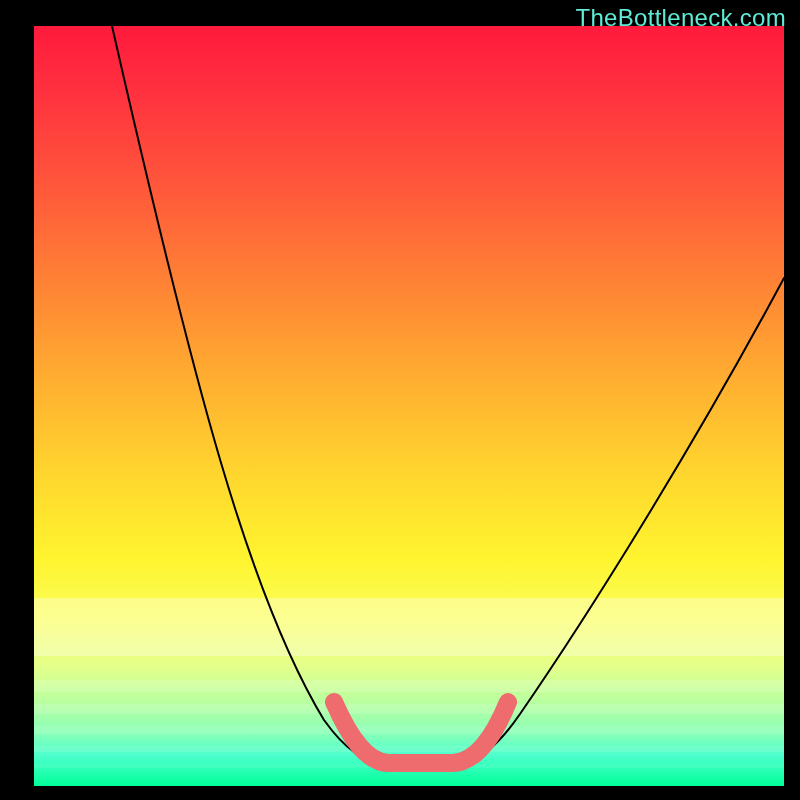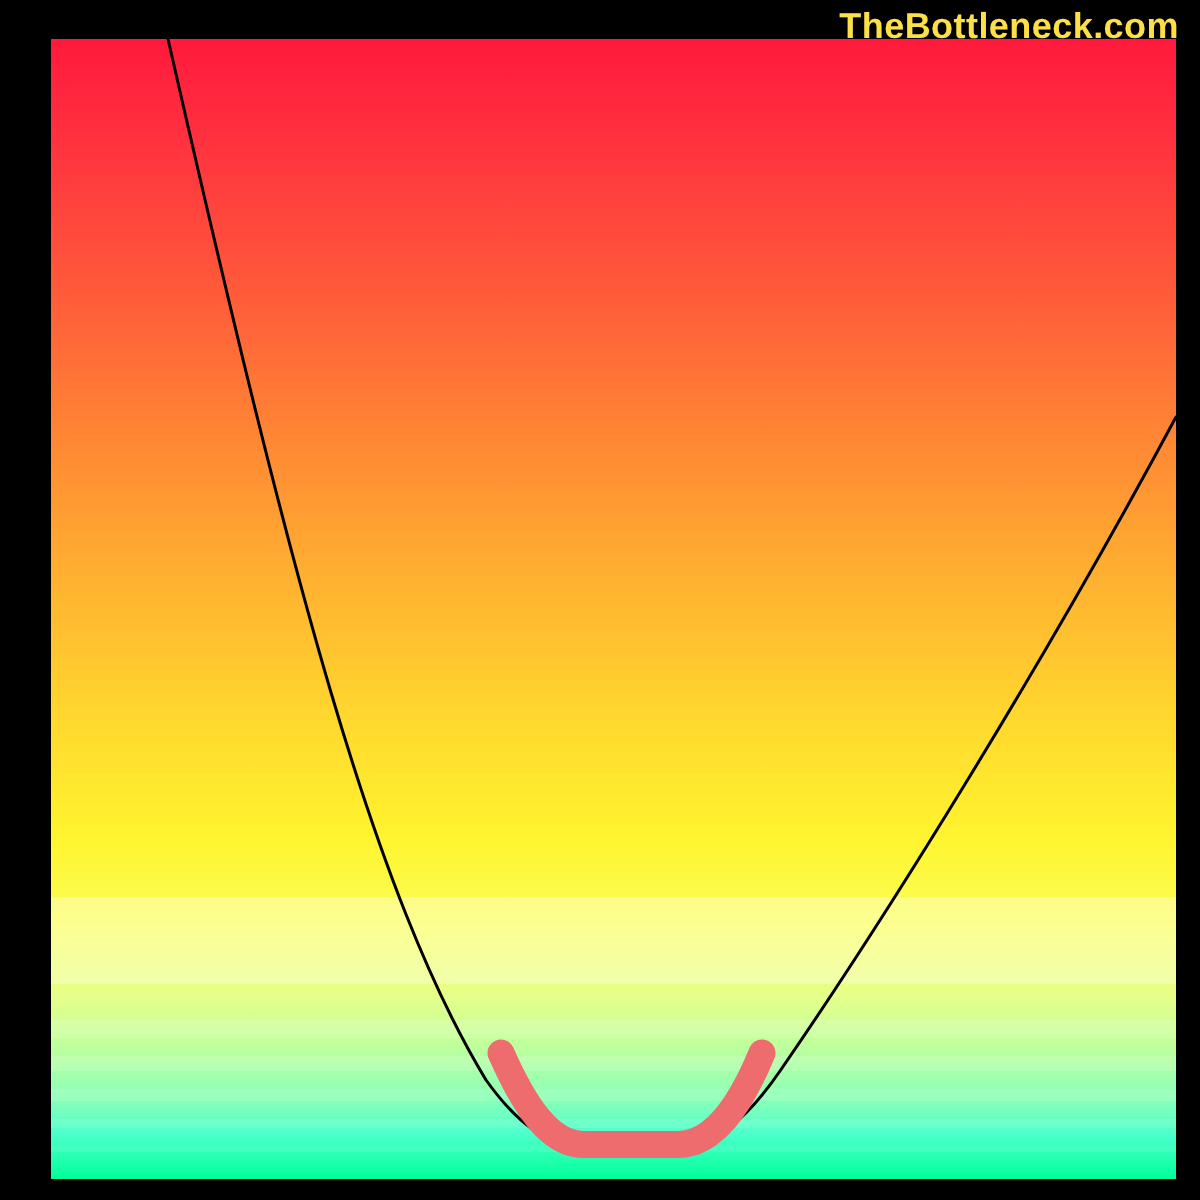--- a/index.html
+++ b/index.html
@@ -39,23 +39,23 @@
       #b8ffa0 89%,
       #8affb8 93%,
       #4dffcc 96%,
       #00ff99 100%
     );
   }
   .watermark {
     position: absolute;
     top: 4px;
     right: 14px;
-    color: #fde047;
+    color: #5eead4;
     font-size: 24px;
-    font-weight: 700;
+    font-weight: 400;
     letter-spacing: 0.3px;
     user-select: none;
   }
   svg.curve {
     position: absolute;
     left: 0;
     top: 0;
     width: 750px;
     height: 760px;
     overflow: visible;

